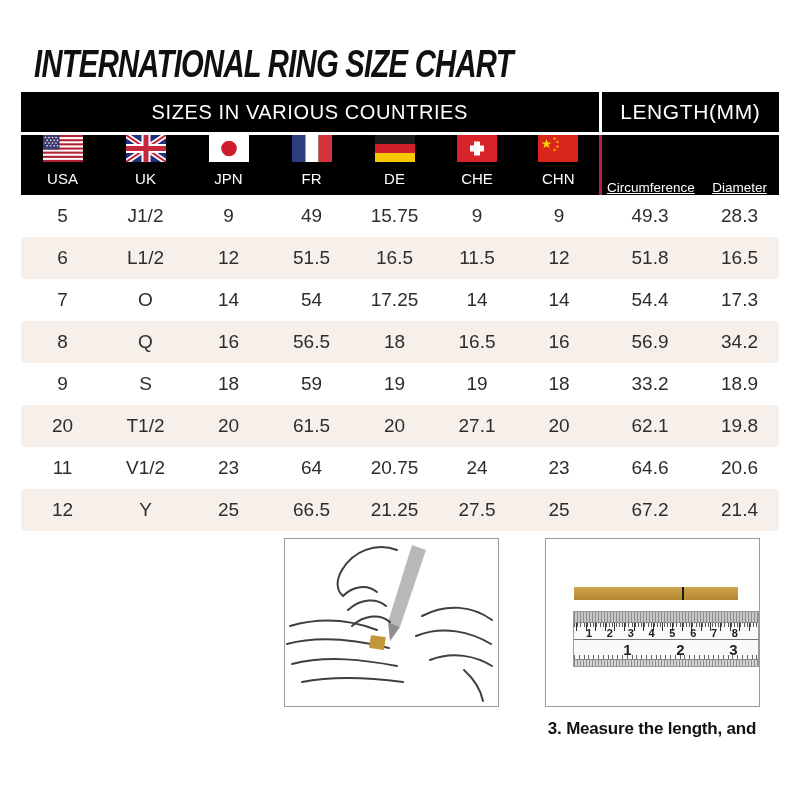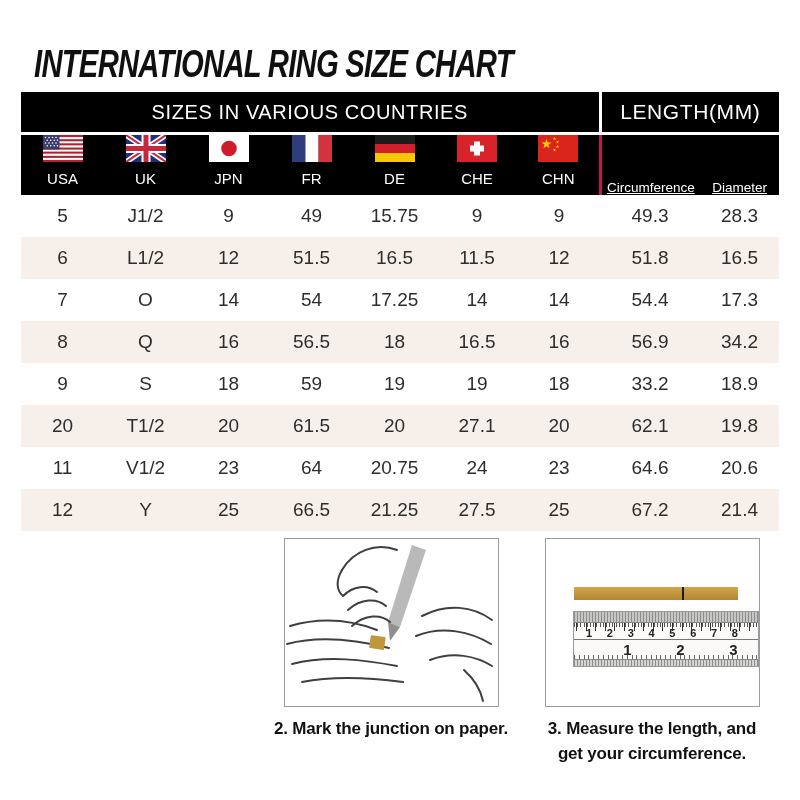--- a/index.html
+++ b/index.html
@@ -308,24 +308,20 @@
           <path d="M5,87 C36,78 66,81 92,91"></path>
           <path d="M2,105 C36,96 72,101 104,109"></path>
           <path d="M7,125 C42,116 80,121 112,127"></path>
           <path d="M17,143 C52,136 88,139 118,143"></path>
           <path d="M137,77 C162,64 188,67 207,81"></path>
           <path d="M131,97 C158,86 186,93 206,105"></path>
           <path d="M145,121 C168,112 191,117 207,127"></path>
           <path d="M179,131 C190,141 196,152 198,162"></path>
           <rect class="gold" x="85" y="97" width="15" height="13" rx="1" transform="rotate(8 92 103)"></rect>
         </svg>
-      </div>
-      <div class="caption">
-        <div>2. Mark the junction on paper.</div>
-        <div></div>
       </div>
     </div>
 
     <div class="step s3">
       <div class="illus">
         <div class="gold-strip">
           <div class="mark"></div>
         </div>
         <div class="ruler">
           <div class="serr"></div>
@@ -349,18 +345,17 @@
                 <span>2</span>
                 <span>3</span>
               </div>
             <div class="t3"></div>
           </div>
           <div class="serr2"></div>
         </div>
       </div>
       <div class="caption">
         <div>3. Measure the length, and</div>
-        <div>get your circumference.</div>
       </div>
     </div>
 
   </div>
 </div>
 
 </body></html>

